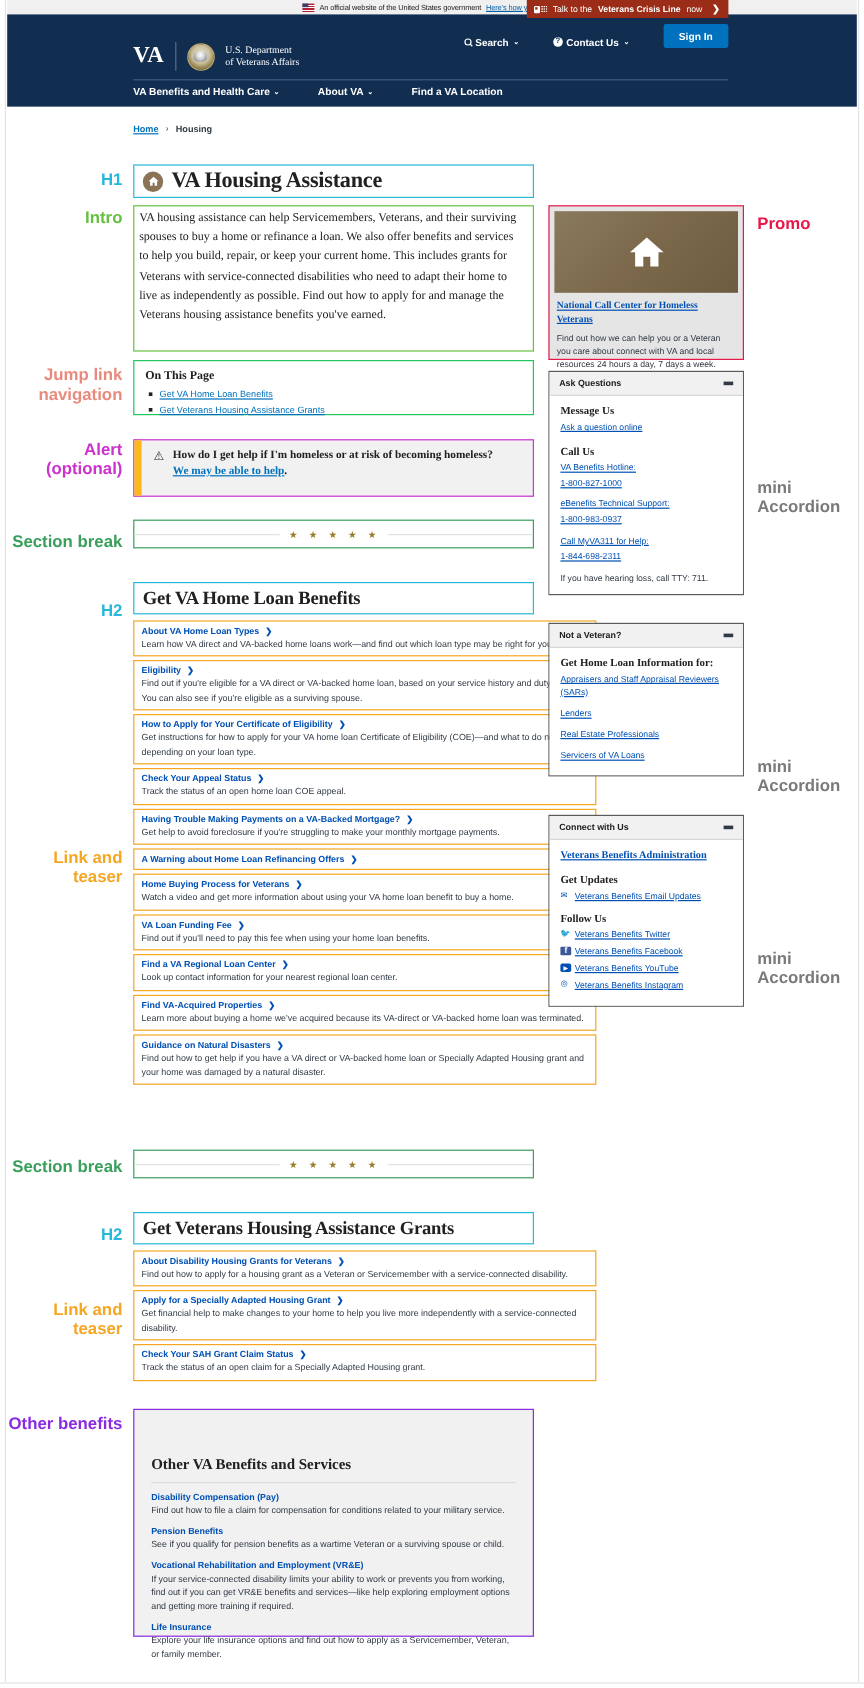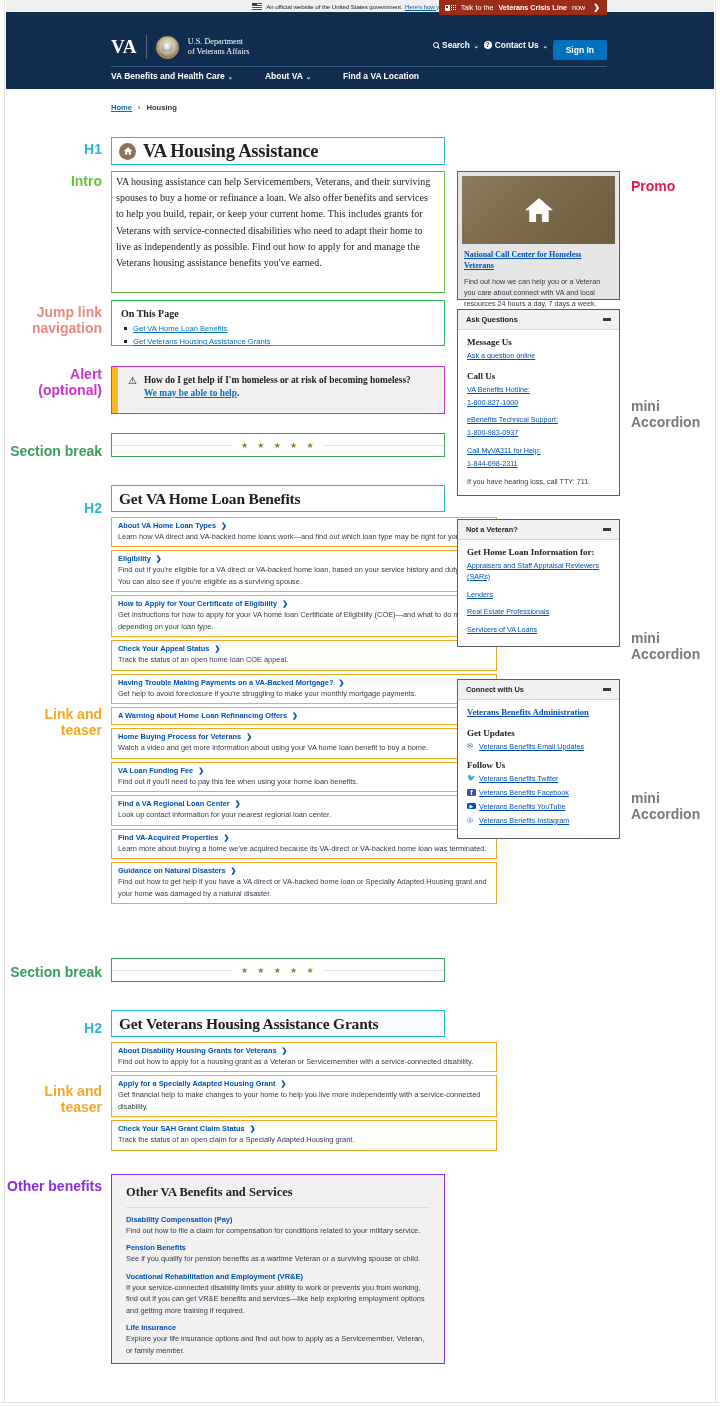--- a/index.html
+++ b/index.html
@@ -98,22 +98,22 @@
   .va-seal::after {
     content:''; position:absolute; left:50%; top:48%; transform:translate(-50%,-50%);
     width:11px; height:9px; border-radius:50% 50% 40% 40%;
     background: radial-gradient(ellipse at 50% 35%, #fff 0%, #ddd 35%, #6b6f7d 100%);
   }
   .va-dept {
     color: #fff; font-size: 8.2px; line-height: 1.25;
     font-family: "Liberation Serif", serif;
   }
   .header-actions {
-    position: absolute; right: 107px; top: 28px;
-    display: flex; align-items: flex-start; gap: 5px;
+    position: absolute; right: 107px; top: 8px;
+    display: flex; align-items: flex-end; gap: 28px;
   }
   .hdr-link {
     color: #fff; font-size: 8.3px; font-weight: 700;
     display: flex; align-items: center; gap: 3px; white-space: nowrap;
   }
   .hdr-link .mini-caret { font-size: 6px; margin-left: 1px; }
   .mag-icon {
     width: 6px; height: 6px; border: 1.1px solid #fff; border-radius: 50%;
     position: relative; flex: none;
   }
@@ -265,20 +265,21 @@
 
   
   .other-box {
     position: absolute; left: 105px; top: 1085px; width: 334px; height: 190px;
     border: 1.5px solid #8a2be2; background: #f1f1f1; padding: 10px 14px;
   }
   .other-title {
     font-family: "Liberation Serif", serif; font-size: 12.5px; font-weight: 700;
     color: #212121; padding-bottom: 7px; border-bottom: 1px solid #dcdcdc;
     margin-bottom: 7px;
+    margin-top: 28px;
   }
   .other-item { margin-bottom: 7px; }
   .other-item h4 {
     color: #0050b4; font-size: 7.4px; font-weight: 700; margin-bottom: 1px;
   }
   .other-item p { font-size: 7.4px; color: #323a45; line-height: 1.55; }
 
   
   .promo-box {
     position: absolute; left: 451px; top: 82px; width: 163px; height: 129px;

